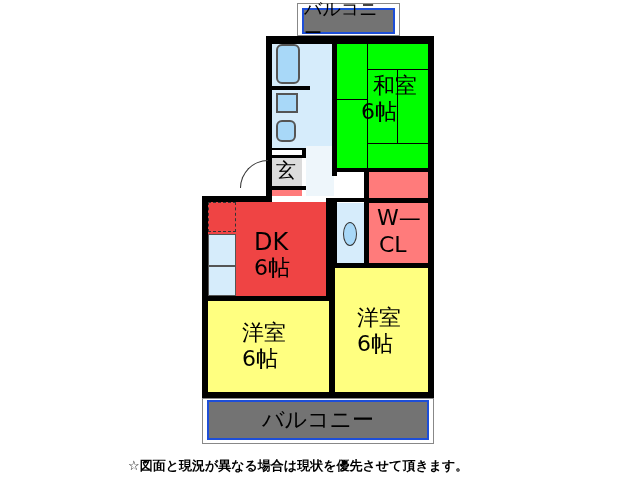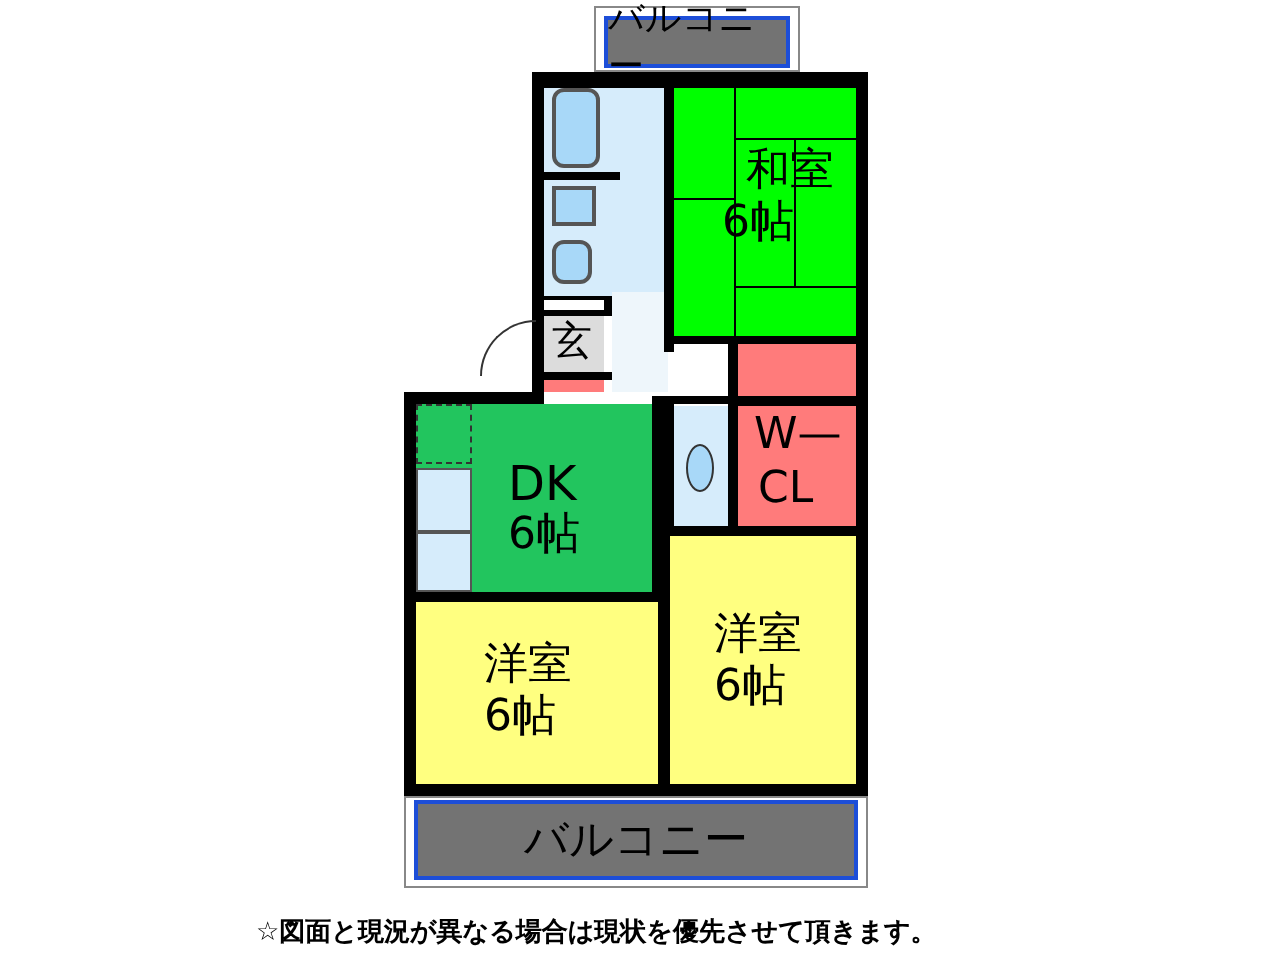--- a/index.html
+++ b/index.html
@@ -64,21 +64,21 @@
 
 <div class="abs wall" style="left:332px;top:198px;width:5px;height:70px;"></div>
 <div class="abs" style="left:337px;top:203px;width:27px;height:60px;background:#d6ecfb;"></div>
 <div class="abs" style="left:343px;top:222px;width:14px;height:24px;background:#a8d8f8;border:1px solid #333;border-radius:50%;"></div>
 <div class="abs wall" style="left:332px;top:198px;width:36px;height:4px;"></div>
 <div class="abs wall" style="left:332px;top:263px;width:36px;height:5px;"></div>
 
 <div class="abs wall" style="left:202px;top:196px;width:70px;height:6px;"></div>
 <div class="abs wall" style="left:202px;top:196px;width:6px;height:202px;"></div>
 
-<div class="abs" style="left:208px;top:202px;width:124px;height:108px;background:#22c55e;">
+<div class="abs" style="left:208px;top:202px;width:124px;height:108px;background:#ef4444;">
   <span class="room-label" style="left:46px;top:28px;font-size:24px;">DK</span>
   <span class="room-label" style="left:46px;top:54px;font-size:22px;">6帖</span>
 </div>
 <div class="abs" style="left:208px;top:202px;width:28px;height:30px;border:1px dashed #333;"></div>
 <div class="abs" style="left:208px;top:234px;width:28px;height:32px;background:#d6ecfb;border:1px solid #555;"></div>
 <div class="abs" style="left:208px;top:266px;width:28px;height:30px;background:#d6ecfb;border:1px solid #555;"></div>
 <div class="abs wall" style="left:326px;top:198px;width:6px;height:100px;"></div>
 <div class="abs wall" style="left:202px;top:296px;width:130px;height:5px;"></div>
 
 <div class="abs" style="left:208px;top:301px;width:121px;height:91px;background:#ffff80;">

